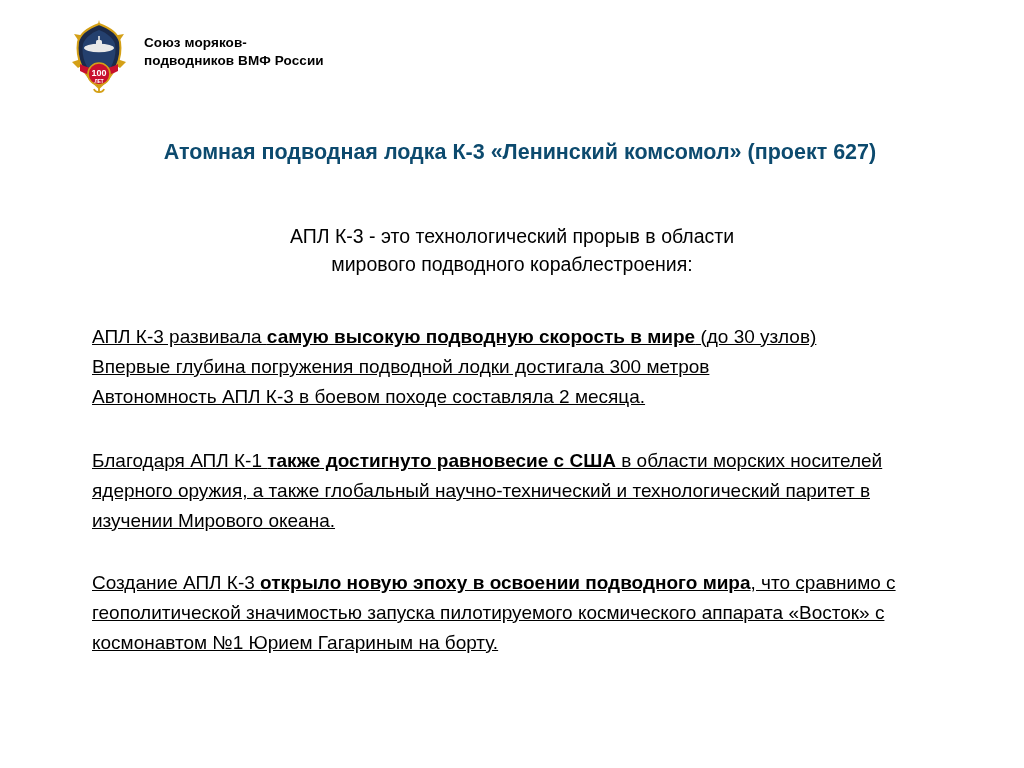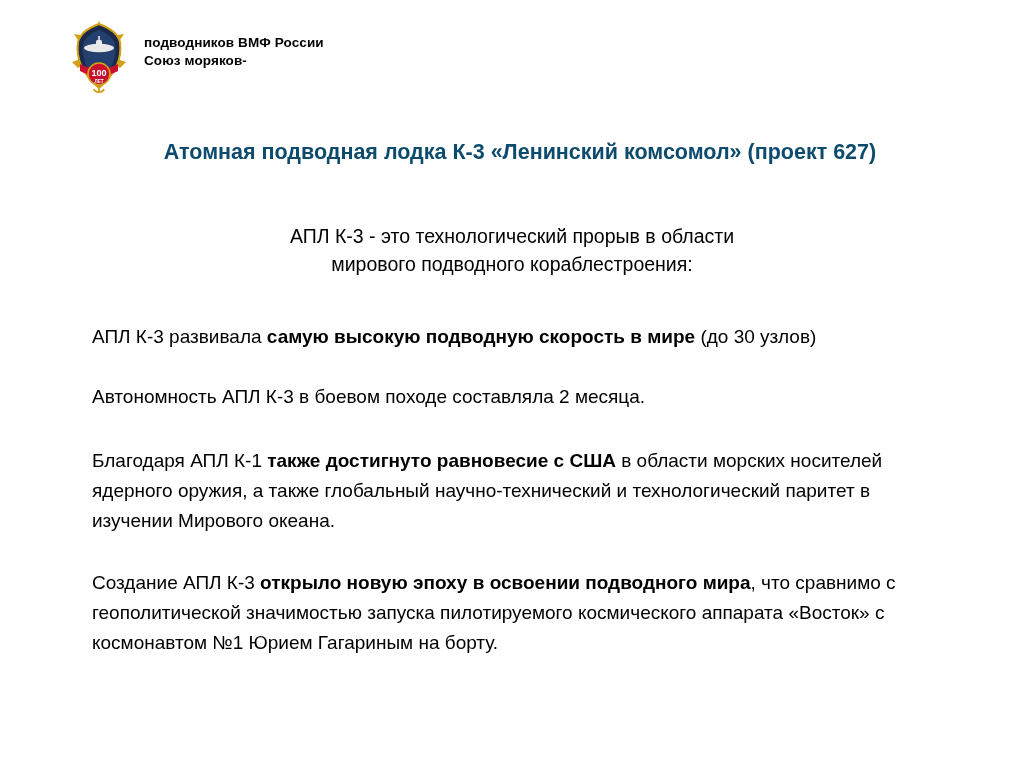--- a/index.html
+++ b/index.html
@@ -71,20 +71,21 @@
   }
 
   
   .body-block {
     position: absolute;
     left: 92px;
     width: 860px;
     font-size: 19px;
     line-height: 1.58;
     color: #000;
+    text-decoration: underline;
   }
   .para { margin: 0 0 26px 0; }
   .para:last-child { margin-bottom: 12px; }
   .b { font-weight: bold; }
 
   #p1 { top: 322px; }
   #p2 { top: 446px; }
   #p3 { top: 568px; }
 </style>
 </head>
@@ -119,29 +120,29 @@
 
         <circle cx="31" cy="56" r="11" fill="#c8102e" stroke="#d4a017" stroke-width="1.6"></circle>
         <text x="31" y="57.5" font-family="Liberation Sans, sans-serif" font-size="9" font-weight="bold" fill="#ffffff" text-anchor="middle">100</text>
         <text x="31" y="64.5" font-family="Liberation Sans, sans-serif" font-size="4.6" font-weight="bold" fill="#ffffff" text-anchor="middle">ЛЕТ</text>
 
         <path d="M31 66 L31 74 M26 71 C27 75 35 75 36 71" stroke="#d4a017" stroke-width="1.8" fill="none"></path>
       </svg>
     </div>
 
     <div class="org-name">
+      <div>Союз моряков-</div>
       <div>подводников ВМФ России</div>
-      <div>Союз моряков-</div>
     </div>
   </div>
 
   <div class="main-title">Атомная подводная лодка К-3 «Ленинский комсомол» (проект 627)</div>
 
   <div class="subtitle">
     <div>АПЛ К-3 - это технологический прорыв в области</div>
     <div>мирового подводного кораблестроения:</div>
   </div>
 
-  <div class="body-block para" id="p1"><span>АПЛ К-3 развивала </span><span class="b">самую высокую подводную скорость в мире</span><span> (до 30 узлов)</span><br><br><span>Автономность АПЛ К-3 в боевом походе составляла 2 месяца.</span></div>
+  <div class="body-block para" id="p1"><span>АПЛ К-3 развивала </span><span class="b">самую высокую подводную скорость в мире</span><span> (до 30 узлов)</span><br><span>Впервые глубина погружения подводной лодки достигала 300 метров</span><br><span>Автономность АПЛ К-3 в боевом походе составляла 2 месяца.</span></div>
   <div class="body-block para" id="p2"><span>Благодаря АПЛ К-1 </span><span class="b">также достигнуто равновесие с США</span><span> в области морских носителей ядерного оружия, а также глобальный научно-технический и технологический паритет в изучении Мирового океана.</span></div>
   <div class="body-block para" id="p3"><span>Создание АПЛ К-3 </span><span class="b">открыло новую эпоху в освоении подводного мира</span><span>, что сравнимо с геополитической значимостью запуска пилотируемого космического аппарата «Восток» с космонавтом №1 Юрием Гагариным на борту.</span></div>
 
 </div>
 
 </body></html>

